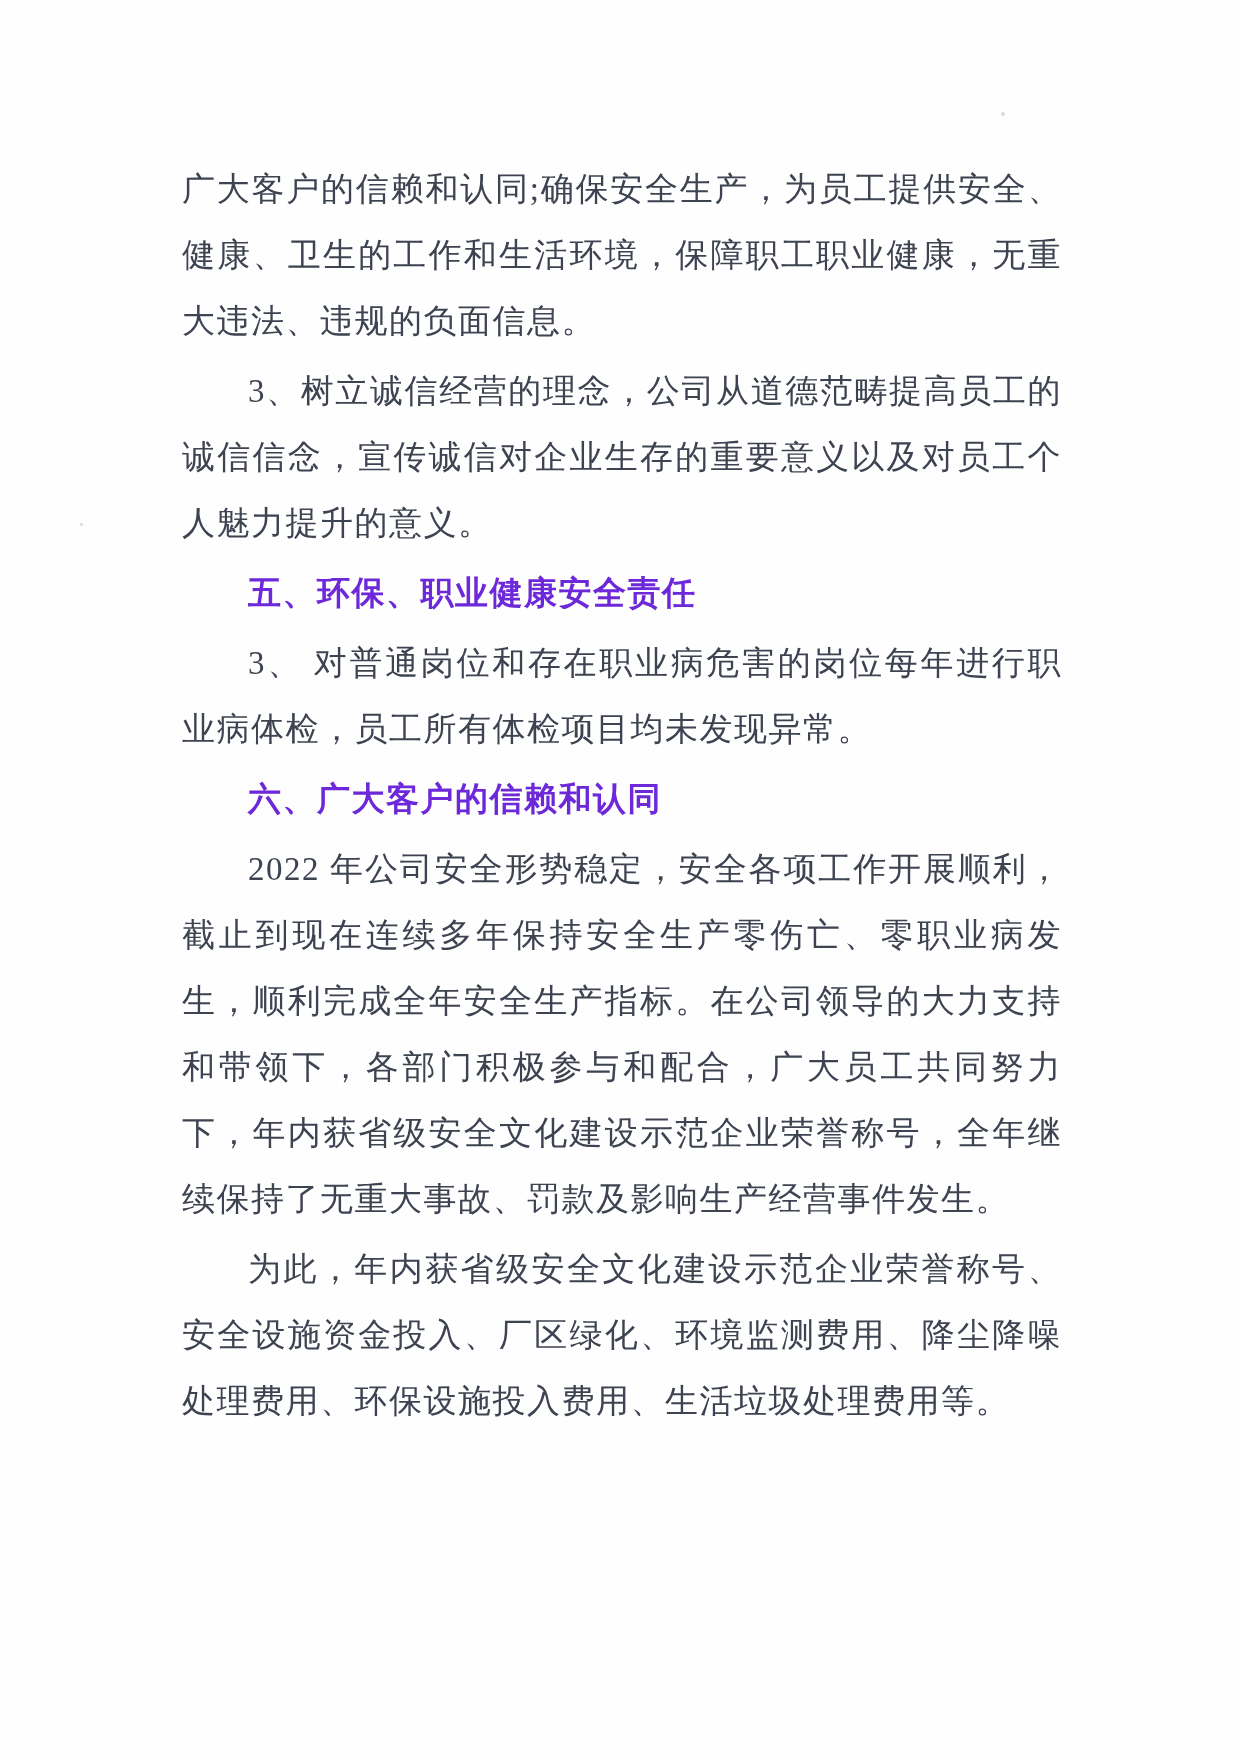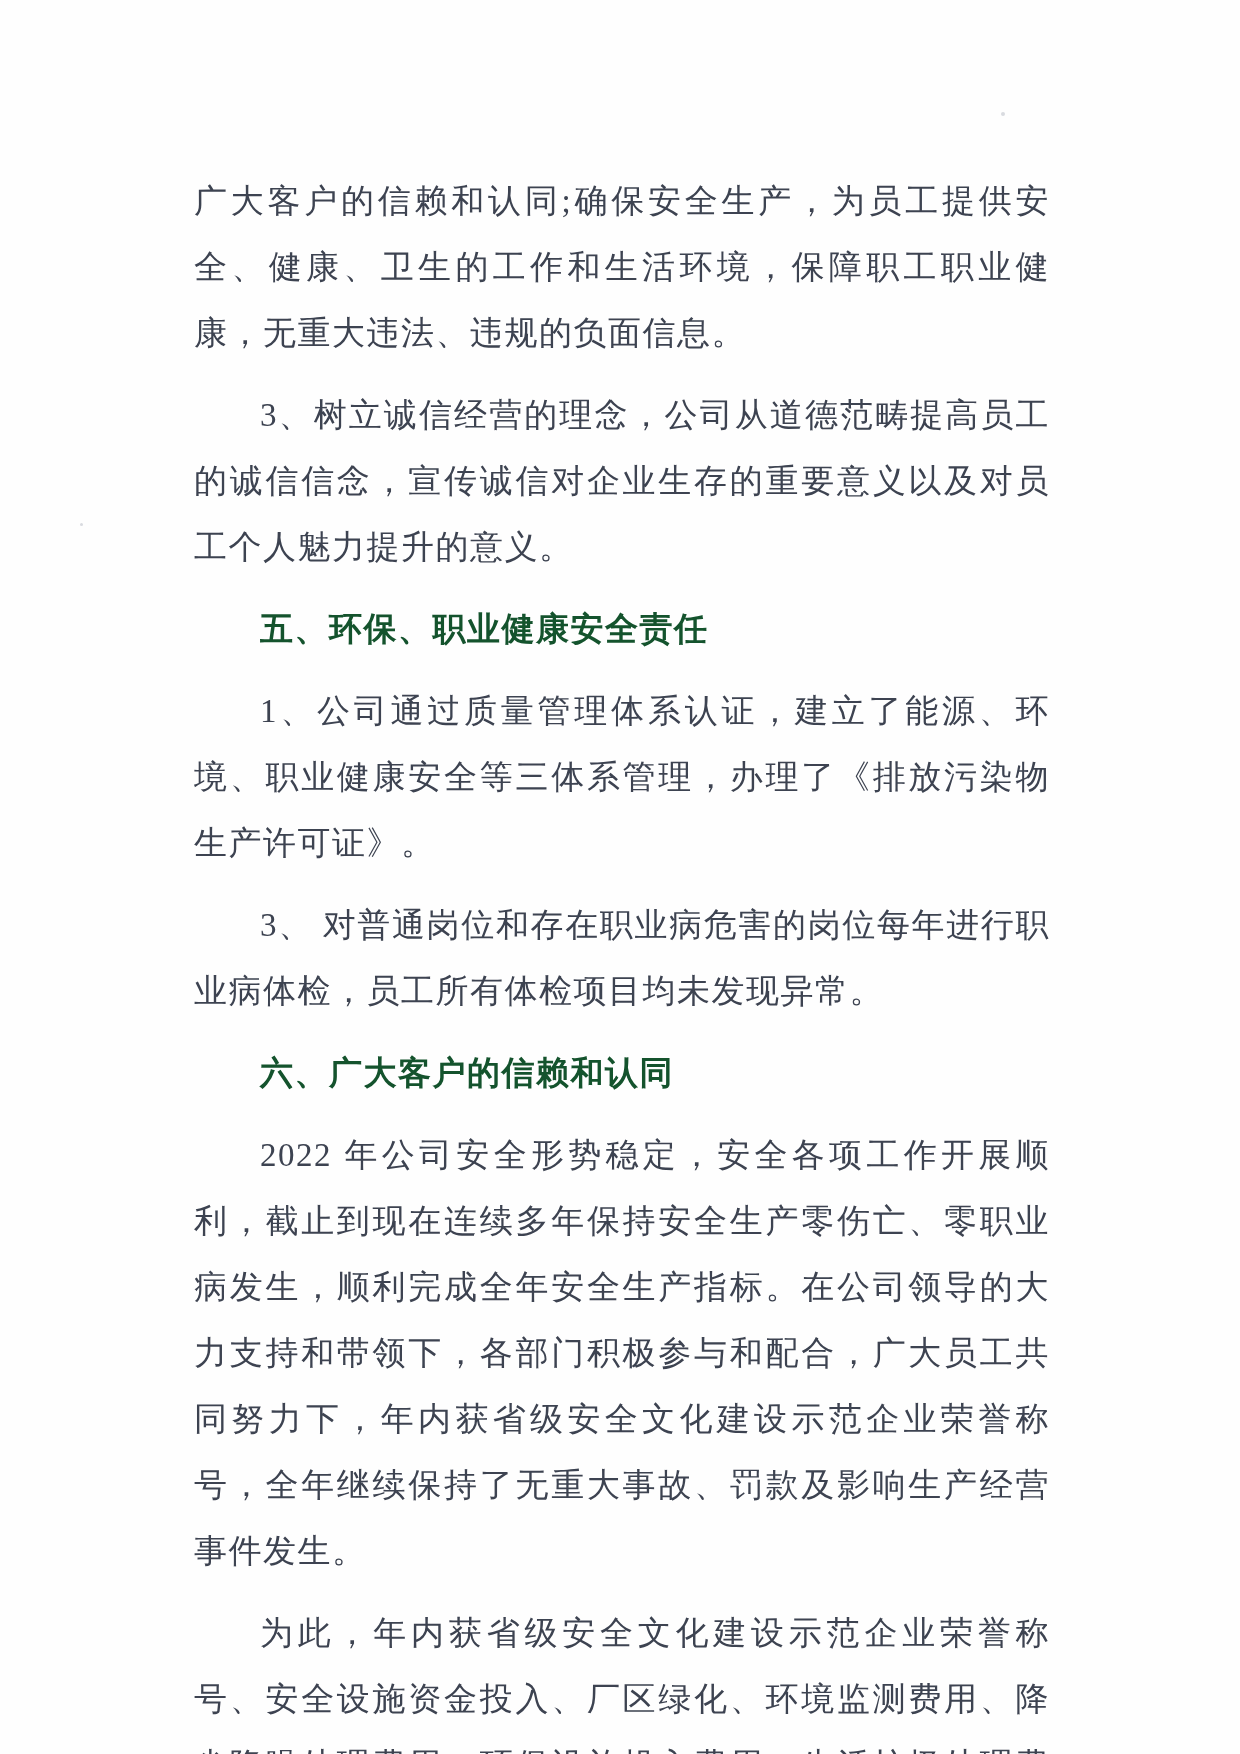--- a/index.html
+++ b/index.html
@@ -22,33 +22,33 @@
     top: 152px;
     width: 888px;
     color: #3d4351;
     font-size: 33px;
     line-height: 66px;
     text-align: justify;
     text-justify: inter-ideograph;
     letter-spacing: 1.5px;
   }
   .content p {
-    margin: 16px;
+    margin: 4px;
     padding: 0;
   }
   .para-indent {
     text-indent: 2em;
   }
   .para-flush {
     text-indent: 0;
   }
   .heading {
     text-indent: 2em;
     font-weight: bold;
-    color: #14532d;
+    color: #6d28d9;
     font-family: Liberation Serif, serif;
   }
   
   .speck {
     position: absolute;
     background: #b9bdc6;
     border-radius: 50%;
     opacity: 0.55;
   }
   .speck-1 { left: 1001px; top: 112px; width: 4px; height: 4px; }
@@ -59,19 +59,18 @@
 <body>
 
 <div class="page">
   <div class="speck speck-1"></div>
   <div class="speck speck-2"></div>
   <div class="speck speck-3"></div>
   <div class="content">
       <p class="para-flush">广大客户的信赖和认同;确保安全生产，为员工提供安全、健康、卫生的工作和生活环境，保障职工职业健康，无重大违法、违规的负面信息。</p>
       <p class="para-indent">3、树立诚信经营的理念，公司从道德范畴提高员工的诚信信念，宣传诚信对企业生存的重要意义以及对员工个人魅力提升的意义。</p>
       <p class="heading">五、环保、职业健康安全责任</p>
-      <p class="para-indent">1、公司通过质量管理体系认证，建立了能源、环境、职业健康安全等三体系管理，办理了《排放污染物生产许可证》。</p>
       <p class="para-indent">3、 对普通岗位和存在职业病危害的岗位每年进行职业病体检，员工所有体检项目均未发现异常。</p>
       <p class="heading">六、广大客户的信赖和认同</p>
       <p class="para-indent">2022 年公司安全形势稳定，安全各项工作开展顺利，截止到现在连续多年保持安全生产零伤亡、零职业病发生，顺利完成全年安全生产指标。在公司领导的大力支持和带领下，各部门积极参与和配合，广大员工共同努力下，年内获省级安全文化建设示范企业荣誉称号，全年继续保持了无重大事故、罚款及影响生产经营事件发生。</p>
       <p class="para-indent">为此，年内获省级安全文化建设示范企业荣誉称号、安全设施资金投入、厂区绿化、环境监测费用、降尘降噪处理费用、环保设施投入费用、生活垃圾处理费用等。</p>
     </div>
 </div>
 
 </body></html>

